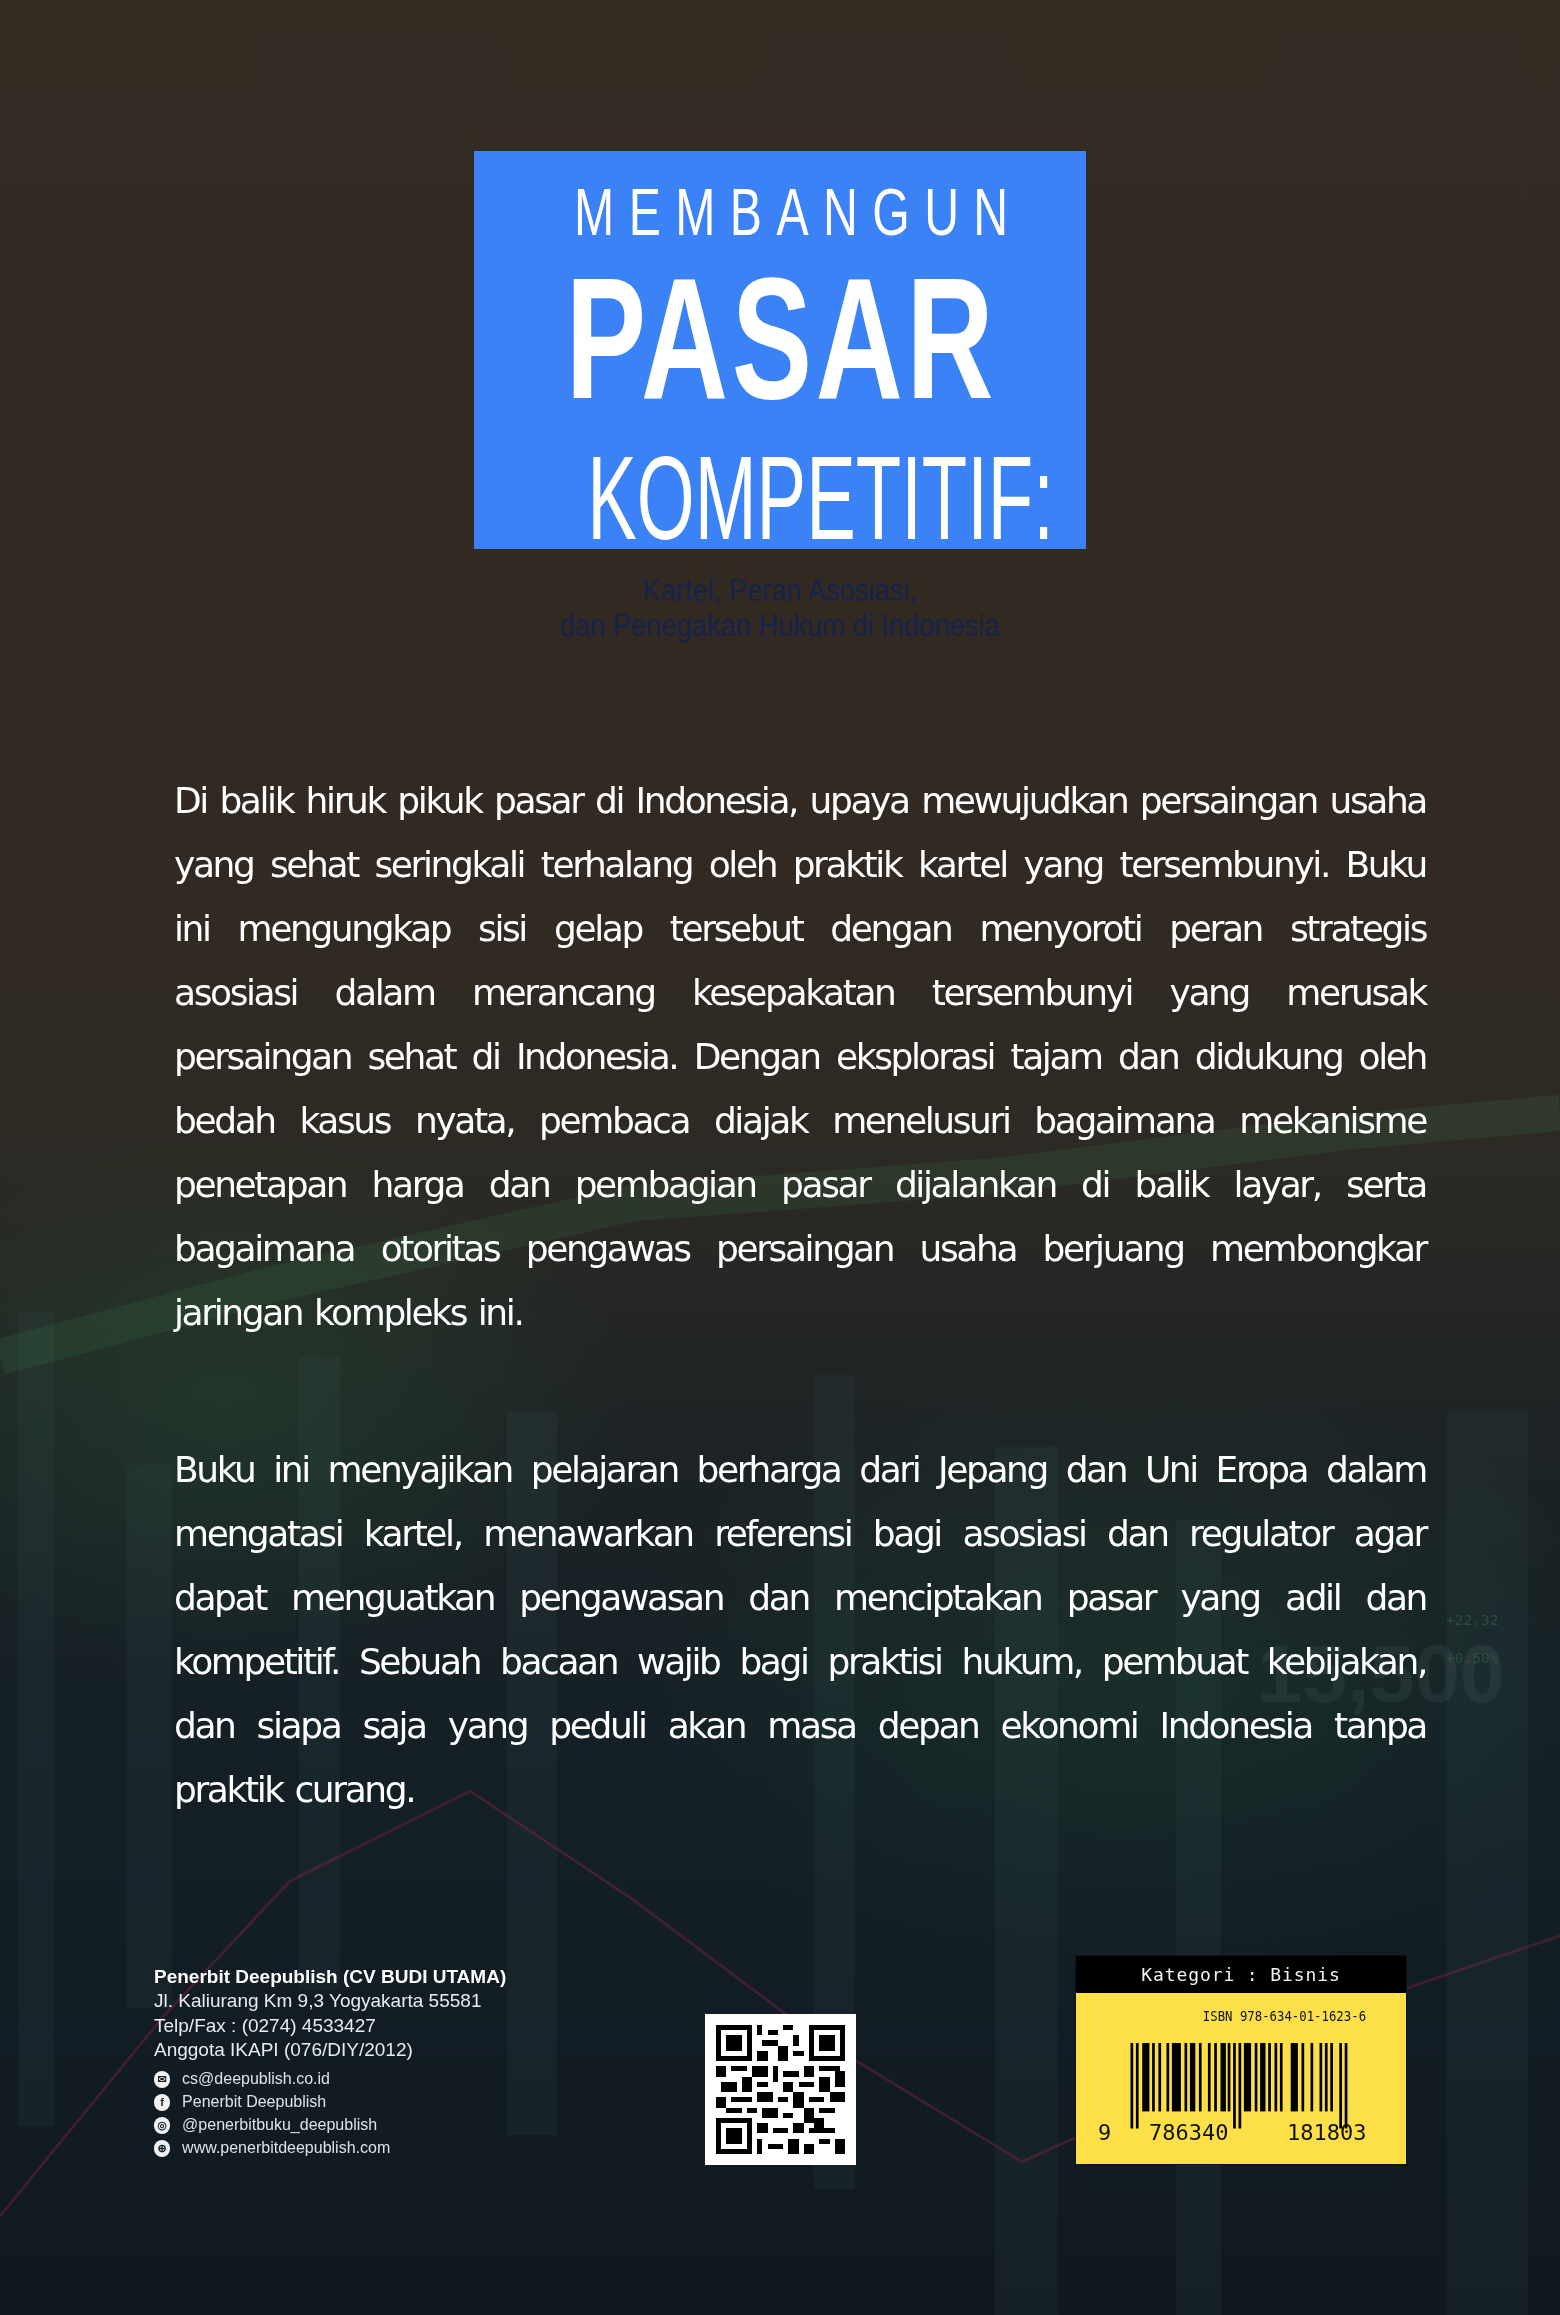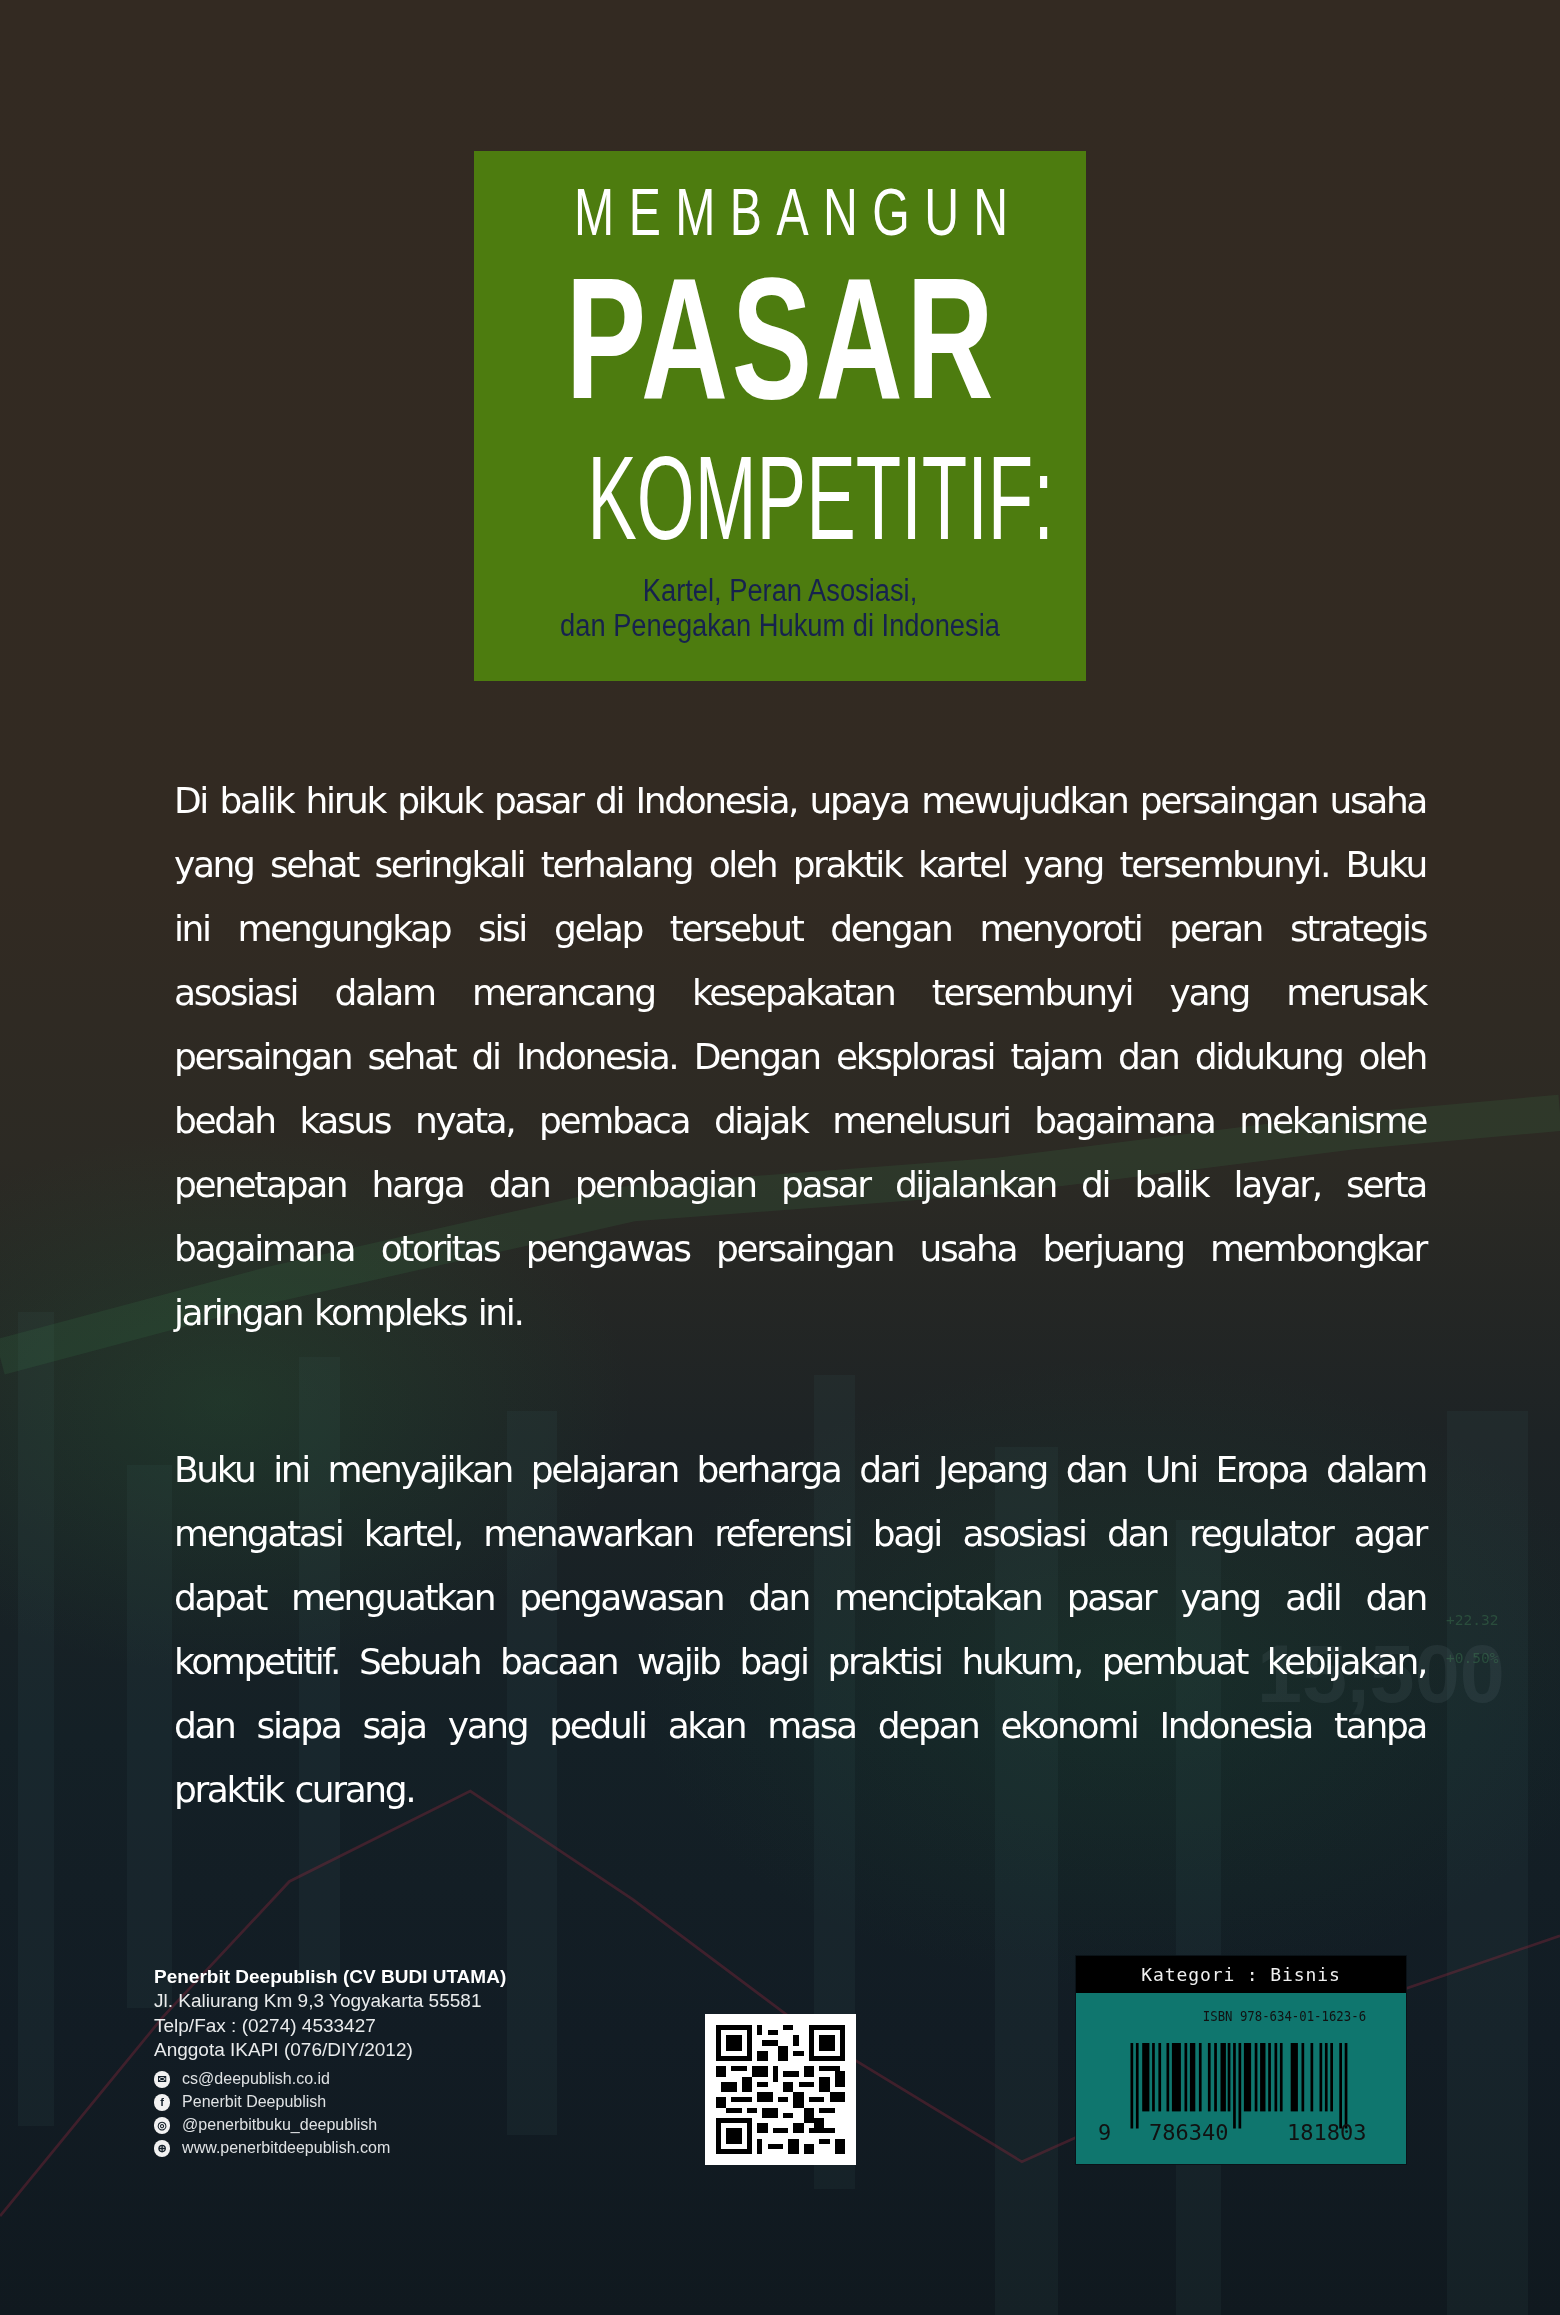--- a/index.html
+++ b/index.html
@@ -24,22 +24,22 @@
   .bg-deco .ticker {
     position: absolute; color: rgba(70,140,90,0.35);
     font-family: "DejaVu Sans Mono", monospace; font-size: 14.5px;
   }
   .bg-deco .bignum {
     position: absolute; color: rgba(140,160,170,0.10);
     font-family: "Liberation Sans", sans-serif; font-size: 81px; font-weight: bold; margin-left: 36px;
   }
 
   .title-box {
-    position: absolute; left: 474px; top: 151px; width: 612px; height: 530px;
-    background: #4d7c0f;
+    position: absolute; left: 474px; top: 151px; width: 612px; height: 398px;
+    background: #3b82f6;
     text-align: center; color: #fff;
   }
   .title-line1 {
     position: absolute; left: 0; right: 0; top: 27px;
     font-family: "Liberation Sans", sans-serif;
     font-size: 67px; letter-spacing: 20px; line-height: 1;
     transform: scaleX(0.72); transform-origin: center;
     padding-left: 20px;
   }
   .title-line2 {
@@ -94,21 +94,21 @@
   .publisher .contact span.txt { font-size: 16px; color: #dfe2e4; text-align: center; }
 
   .qr {
     position: absolute; left: 705px; top: 2014px; width: 151px; height: 151px;
     background: #fff;
   }
   .qr svg { position: absolute; left: 11px; top: 11px; }
 
   .isbn-box {
     position: absolute; left: 1076px; top: 1956px; width: 330px; height: 208px;
-    background: #0f766e; box-shadow: 0 0 0 0.9px #0b1218; text-align: center;
+    background: #fde047; box-shadow: 0 0 0 0.9px #0b1218; text-align: center;
   }
   .isbn-box .cat {
     height: 37px; background: #000; color: #f0f0f0;
     font-family: "DejaVu Sans Mono", monospace; font-size: 18px;
     display: flex; align-items: center; justify-content: center; letter-spacing: 0.9px;
   }
   .isbn-box .isbn-text {
     position: absolute; right: 40px; top: 52px;
     font-family: "DejaVu Sans Mono", monospace; font-size: 14.5px; color: #111;
     transform: scaleX(0.85); transform-origin: right;

